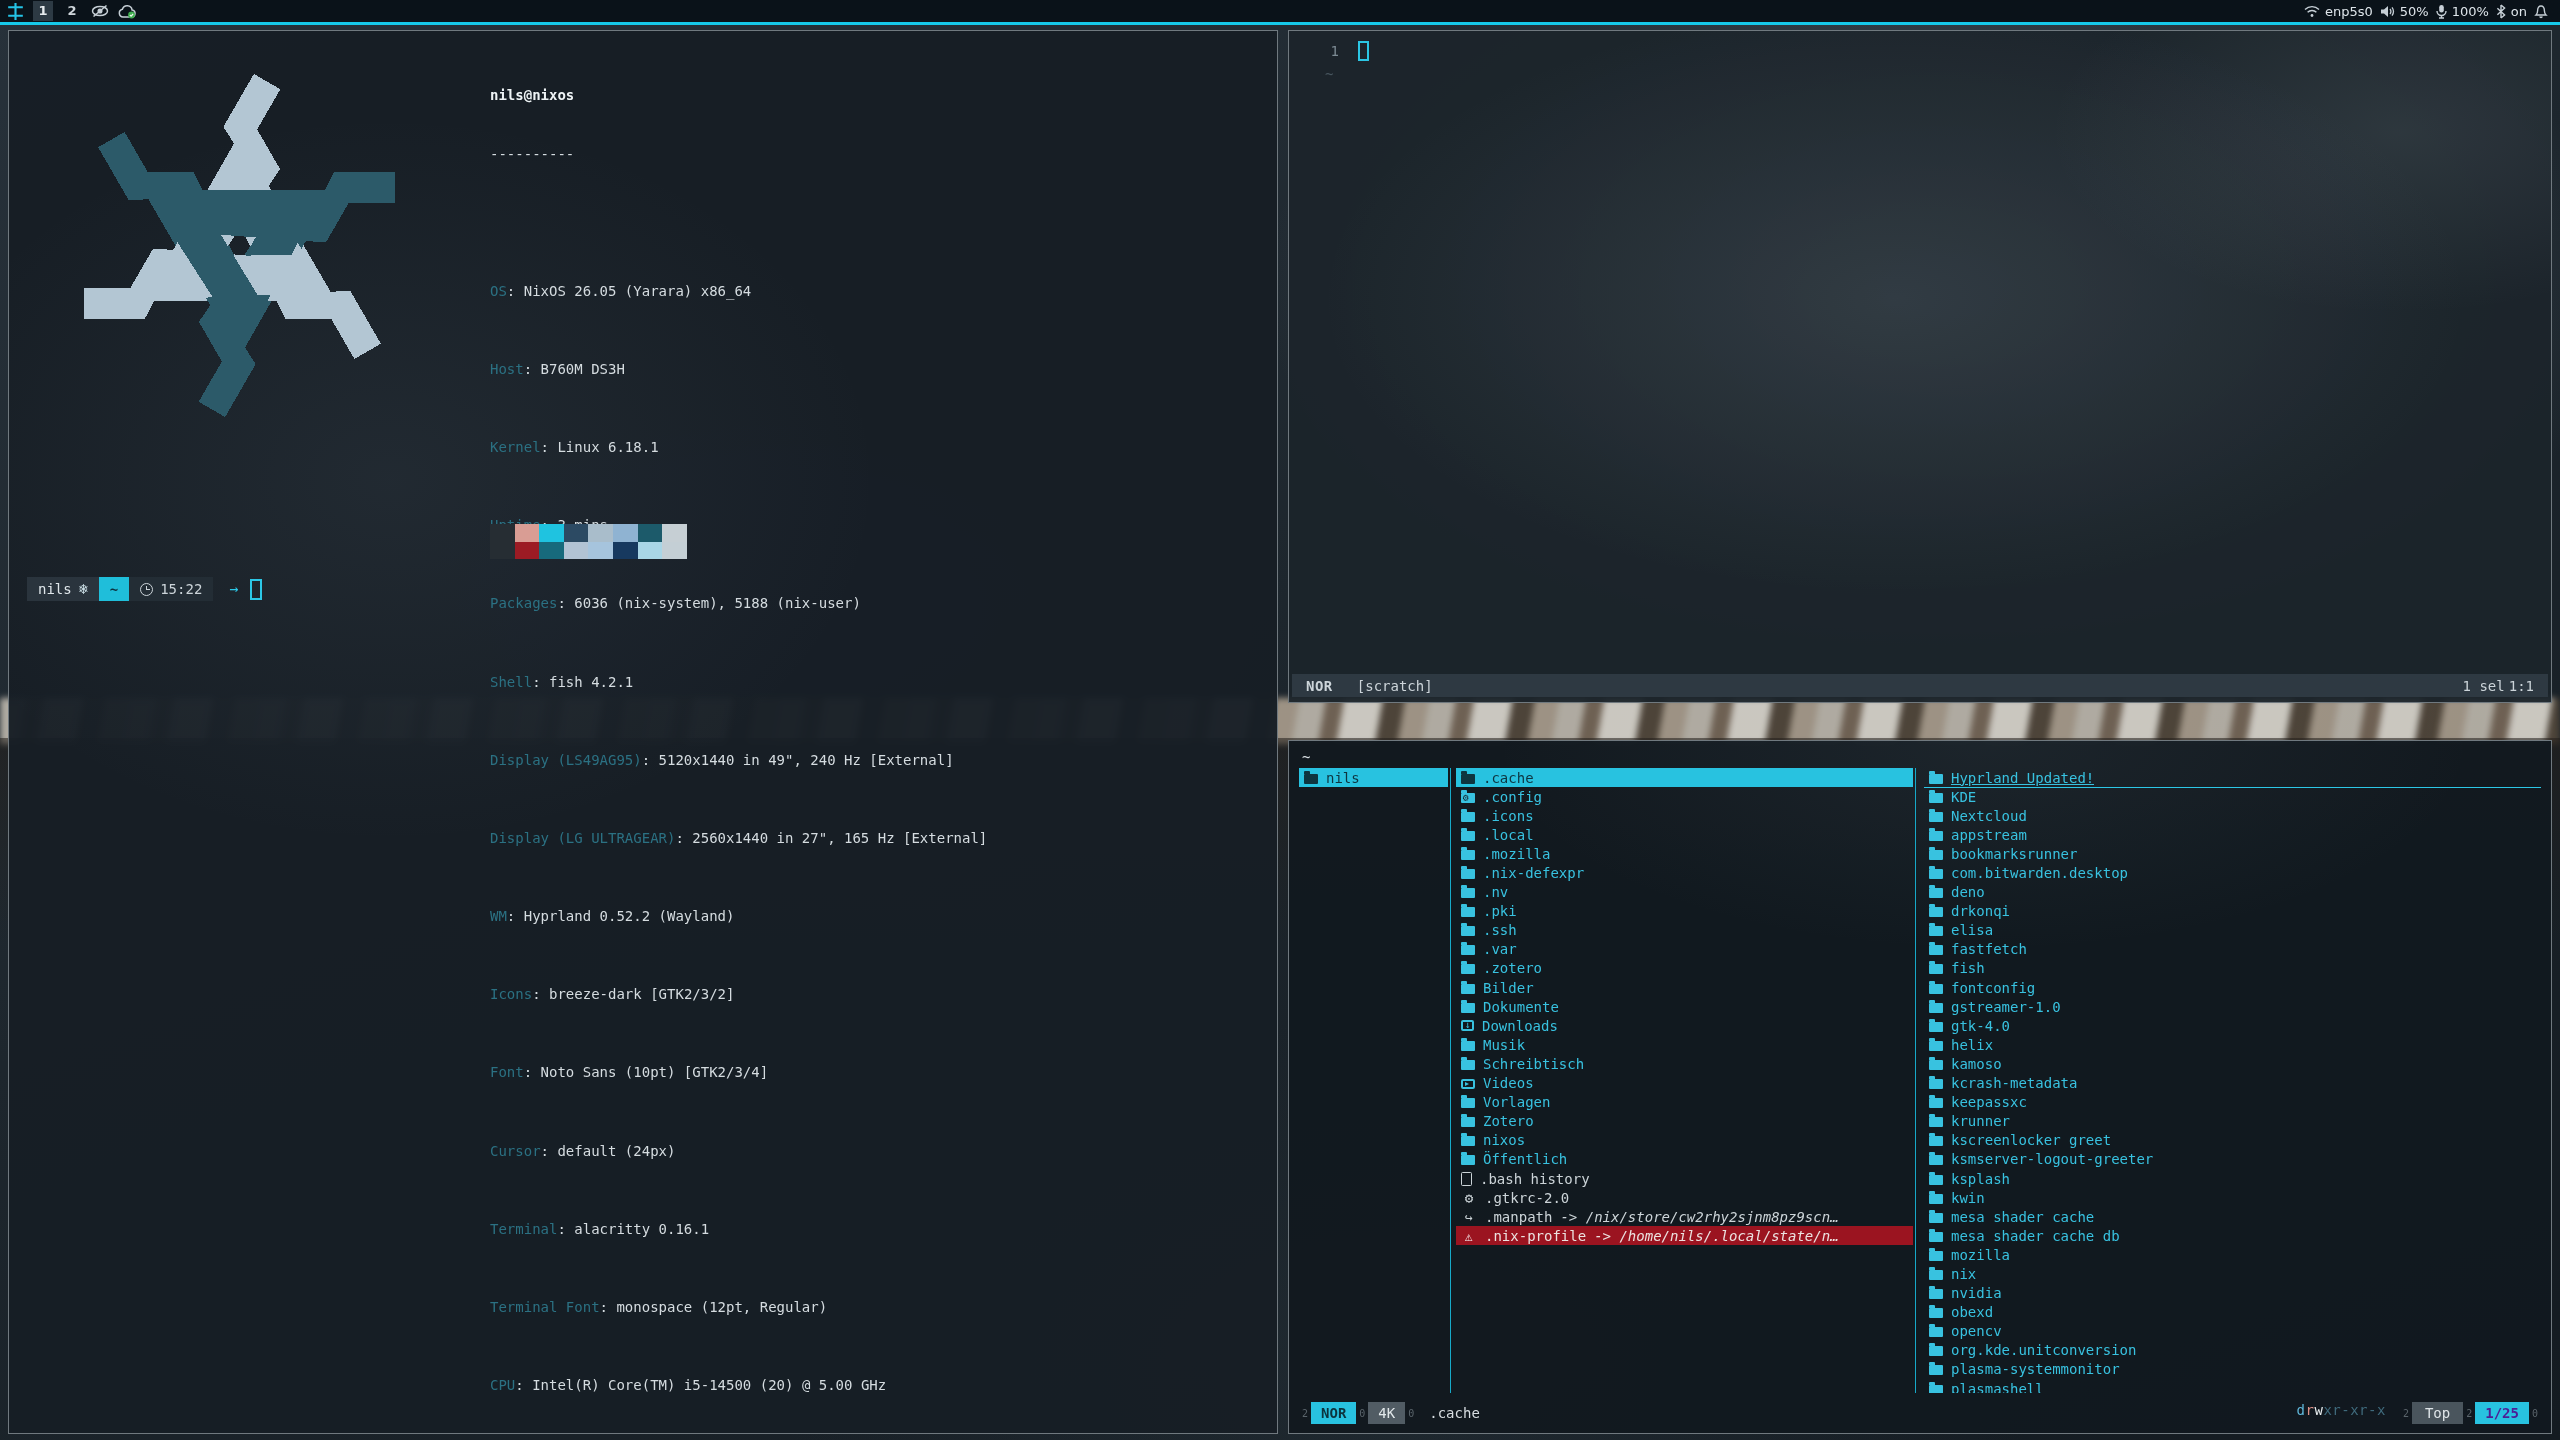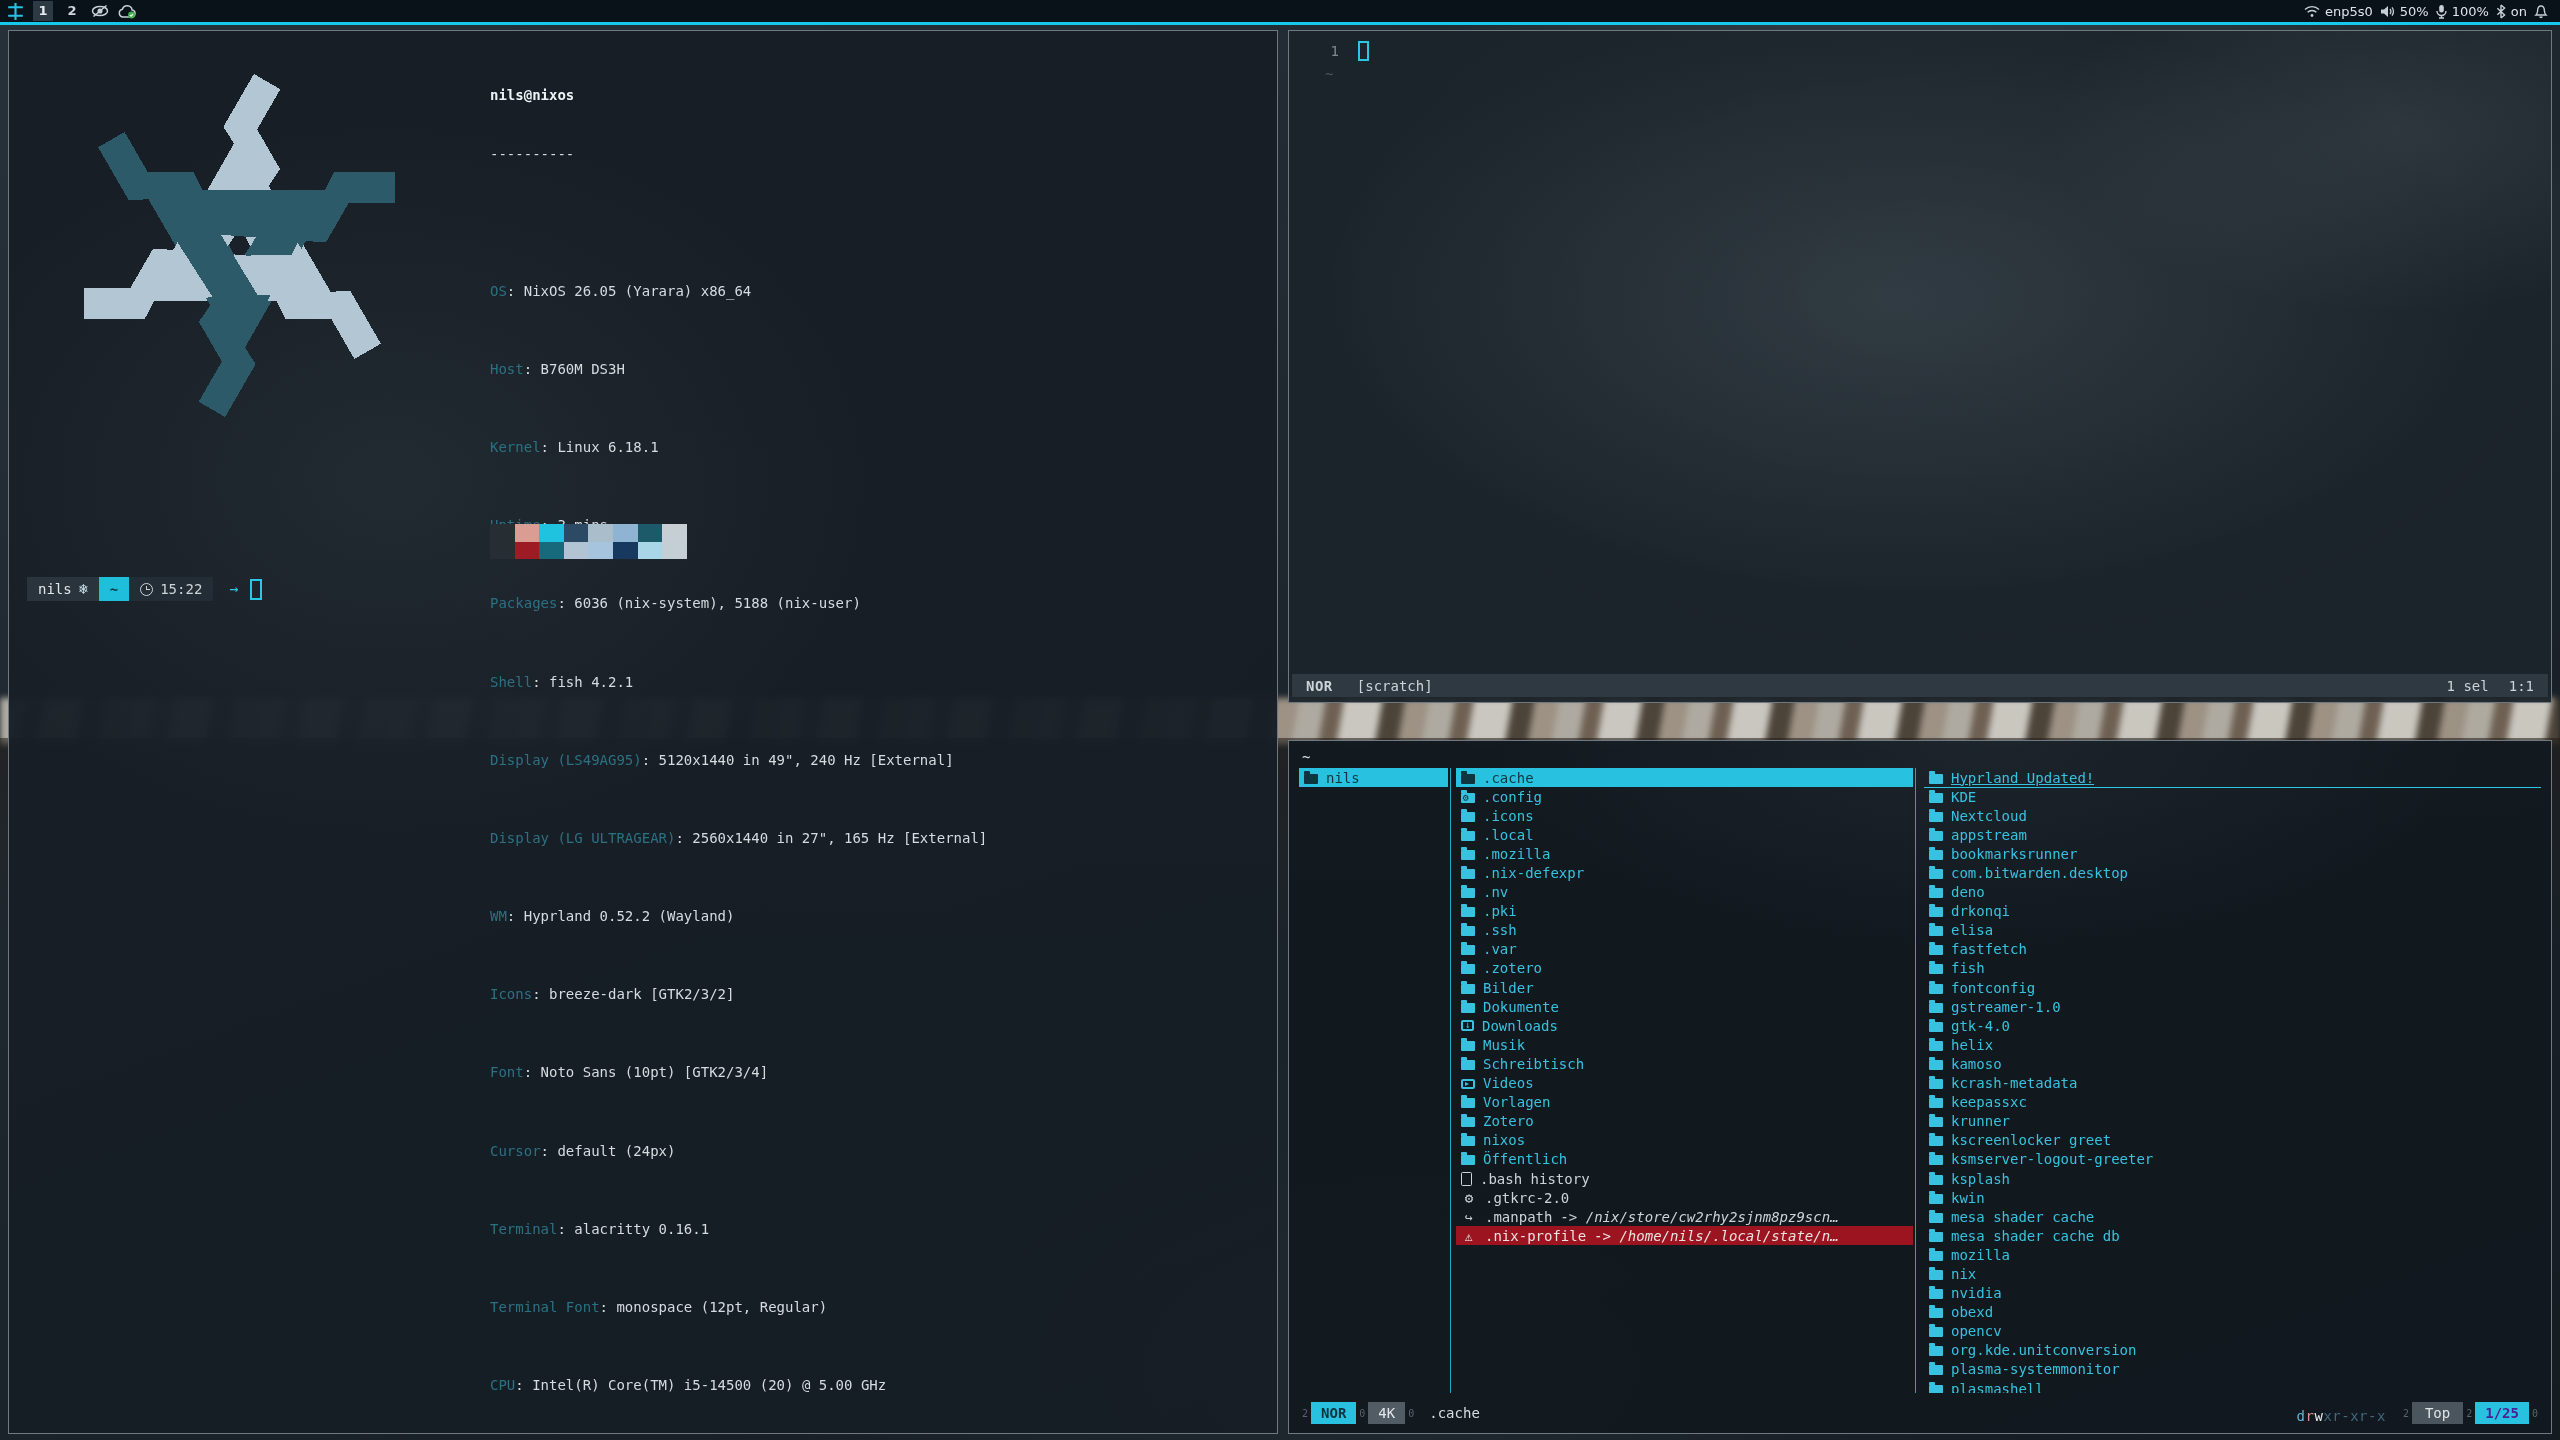--- a/index.html
+++ b/index.html
@@ -70,21 +70,21 @@
   
   .hx-body{position:absolute;left:0;top:8px;right:0;font-size:14px;line-height:22px;color:#7c8a93}
   .hx-row{display:flex;align-items:center;height:24px}
   .hx-num{width:50px;text-align:right;color:#7c8a93}
   .hx-cursor{width:11px;height:20px;border:2px solid #2bc6e4;margin-left:19px}
   .hx-tilde{color:#46545d;padding-left:36px;height:22px}
   .hx-status{position:absolute;left:3px;right:3px;bottom:5px;height:23px;background:#2e3942;
     display:flex;align-items:center;font-size:14px;color:#ccd4d9;padding:0 14px}
   .hx-mode{font-weight:bold;letter-spacing:.5px}
   .hx-file{margin-left:24px}
-  .hx-right{margin-left:auto;display:flex;gap:20px}
+  .hx-right{margin-left:auto;display:flex;gap:4px}
   
   .yz-header{position:absolute;left:13px;top:8px;font-size:14px;color:#d8dee2}
   .yz-cols{position:absolute;left:10px;right:10px;top:27px;bottom:40px;display:flex;overflow:hidden}
   .col{overflow:hidden}
   .col1{width:152px;border-right:1px solid #17a9c8;padding-right:2px}
   .col2{width:465px;border-right:1px solid #17a9c8;padding-left:5px;padding-right:2px}
   .col3{flex:1;padding-left:8px}
   .fr{display:flex;align-items:center;height:19.1px;font-size:14px;color:#38c2e0;gap:8px;
       padding:0 5px;white-space:nowrap;overflow:hidden;position:relative}
   .fr .nm{overflow:hidden;text-overflow:ellipsis}
@@ -109,21 +109,21 @@
   .ic.warnglyph::after{content:"⚠";font-size:13px;color:#fff}
   
   .yz-status{position:absolute;left:10px;right:10px;bottom:9px;height:22px;display:flex;align-items:center;font-size:14px;color:#d8dee2}
   .seg{height:22px;display:flex;align-items:center;padding:0 10px;font-weight:bold}
   .seg.mode{background:#28c2e0;color:#0c333d}
   .seg.size{background:#515c64;color:#e2e8eb;font-weight:normal}
   .seg.pos{background:#4a555d;color:#dfe5e9;font-weight:normal;padding:0 13px}
   .seg.count{background:#28c2e0;color:#4c1d95}
   .art{color:#5a646b;font-size:10px;margin:0 3px;align-self:center}
   .yz-name{margin-left:12px}
-  .yz-right{margin-left:auto;display:flex;align-items:flex-end}
+  .yz-right{margin-left:auto;display:flex;align-items:flex-start}
   .perm{letter-spacing:.5px}
   .perm .p1{color:#5fb6d9}.perm .p2{color:#dd9289}.perm .p3{color:#e8eef0}.perm .p4{color:#3f6a7c}
   .yz-right .gap{width:14px}
 </style>
 </head>
 <body>
 
 <div class="wallpaper">
   <div class="streak"></div>
   <div class="streak2"></div>

